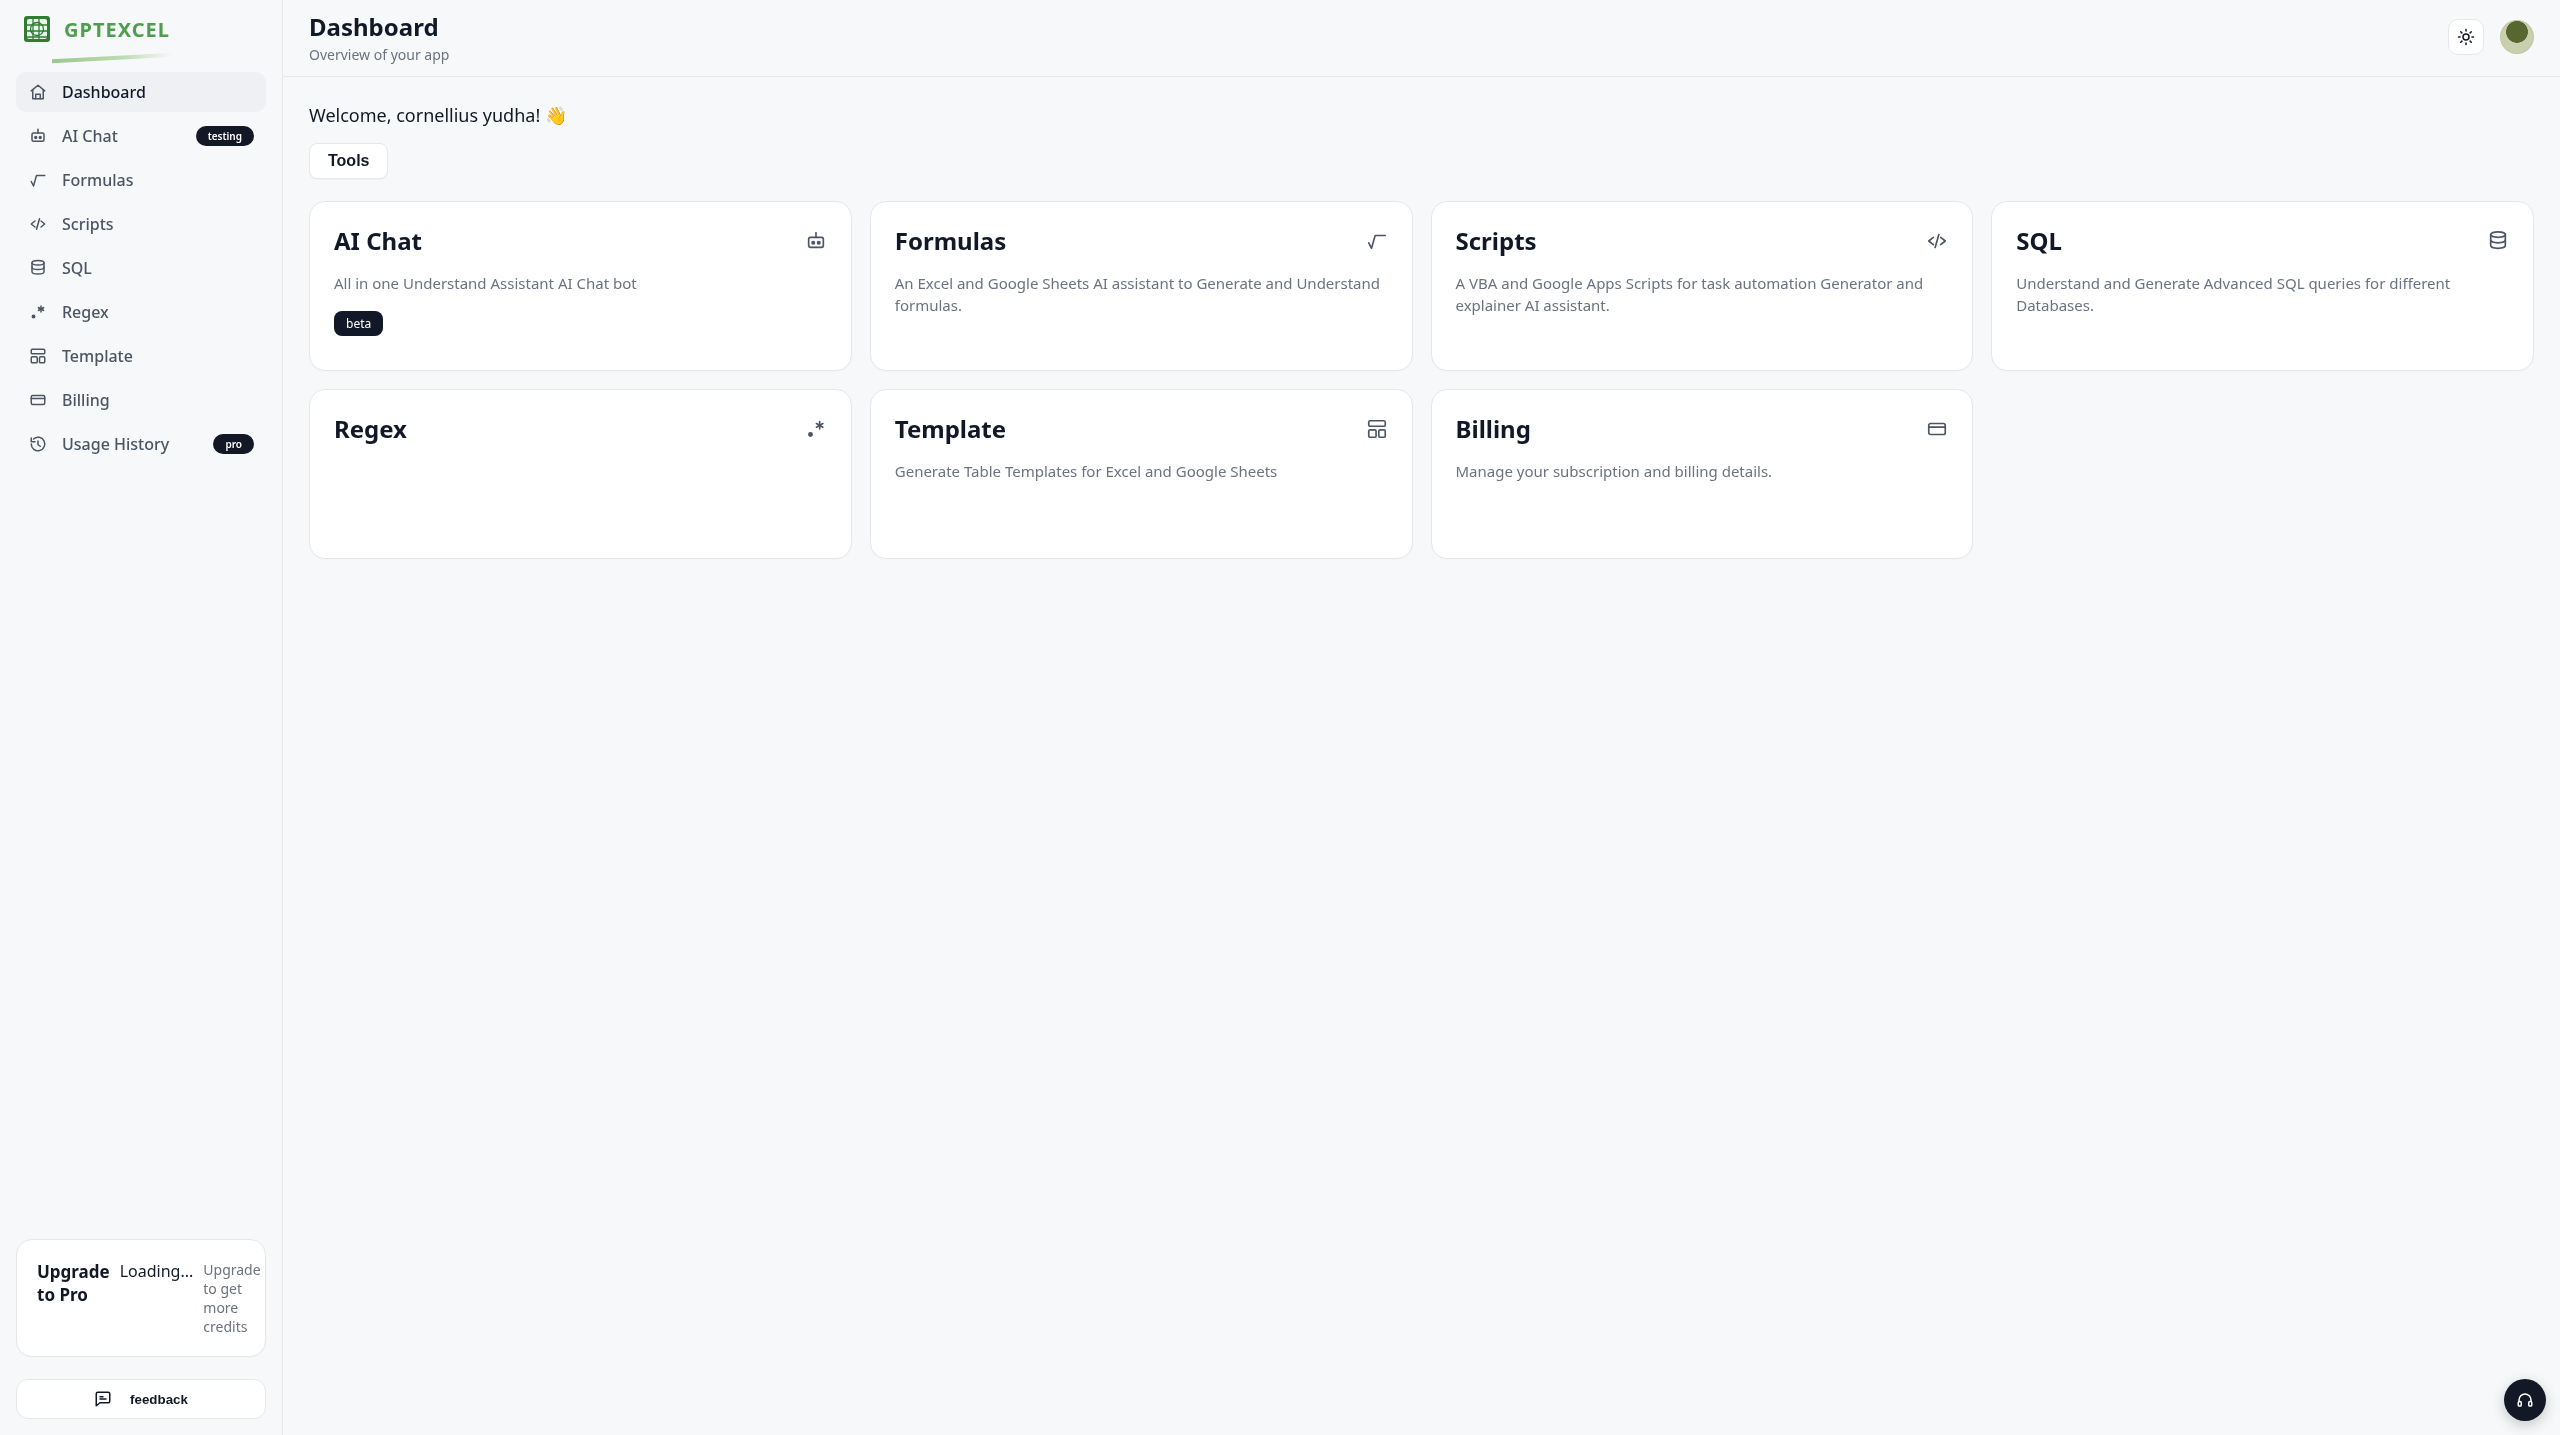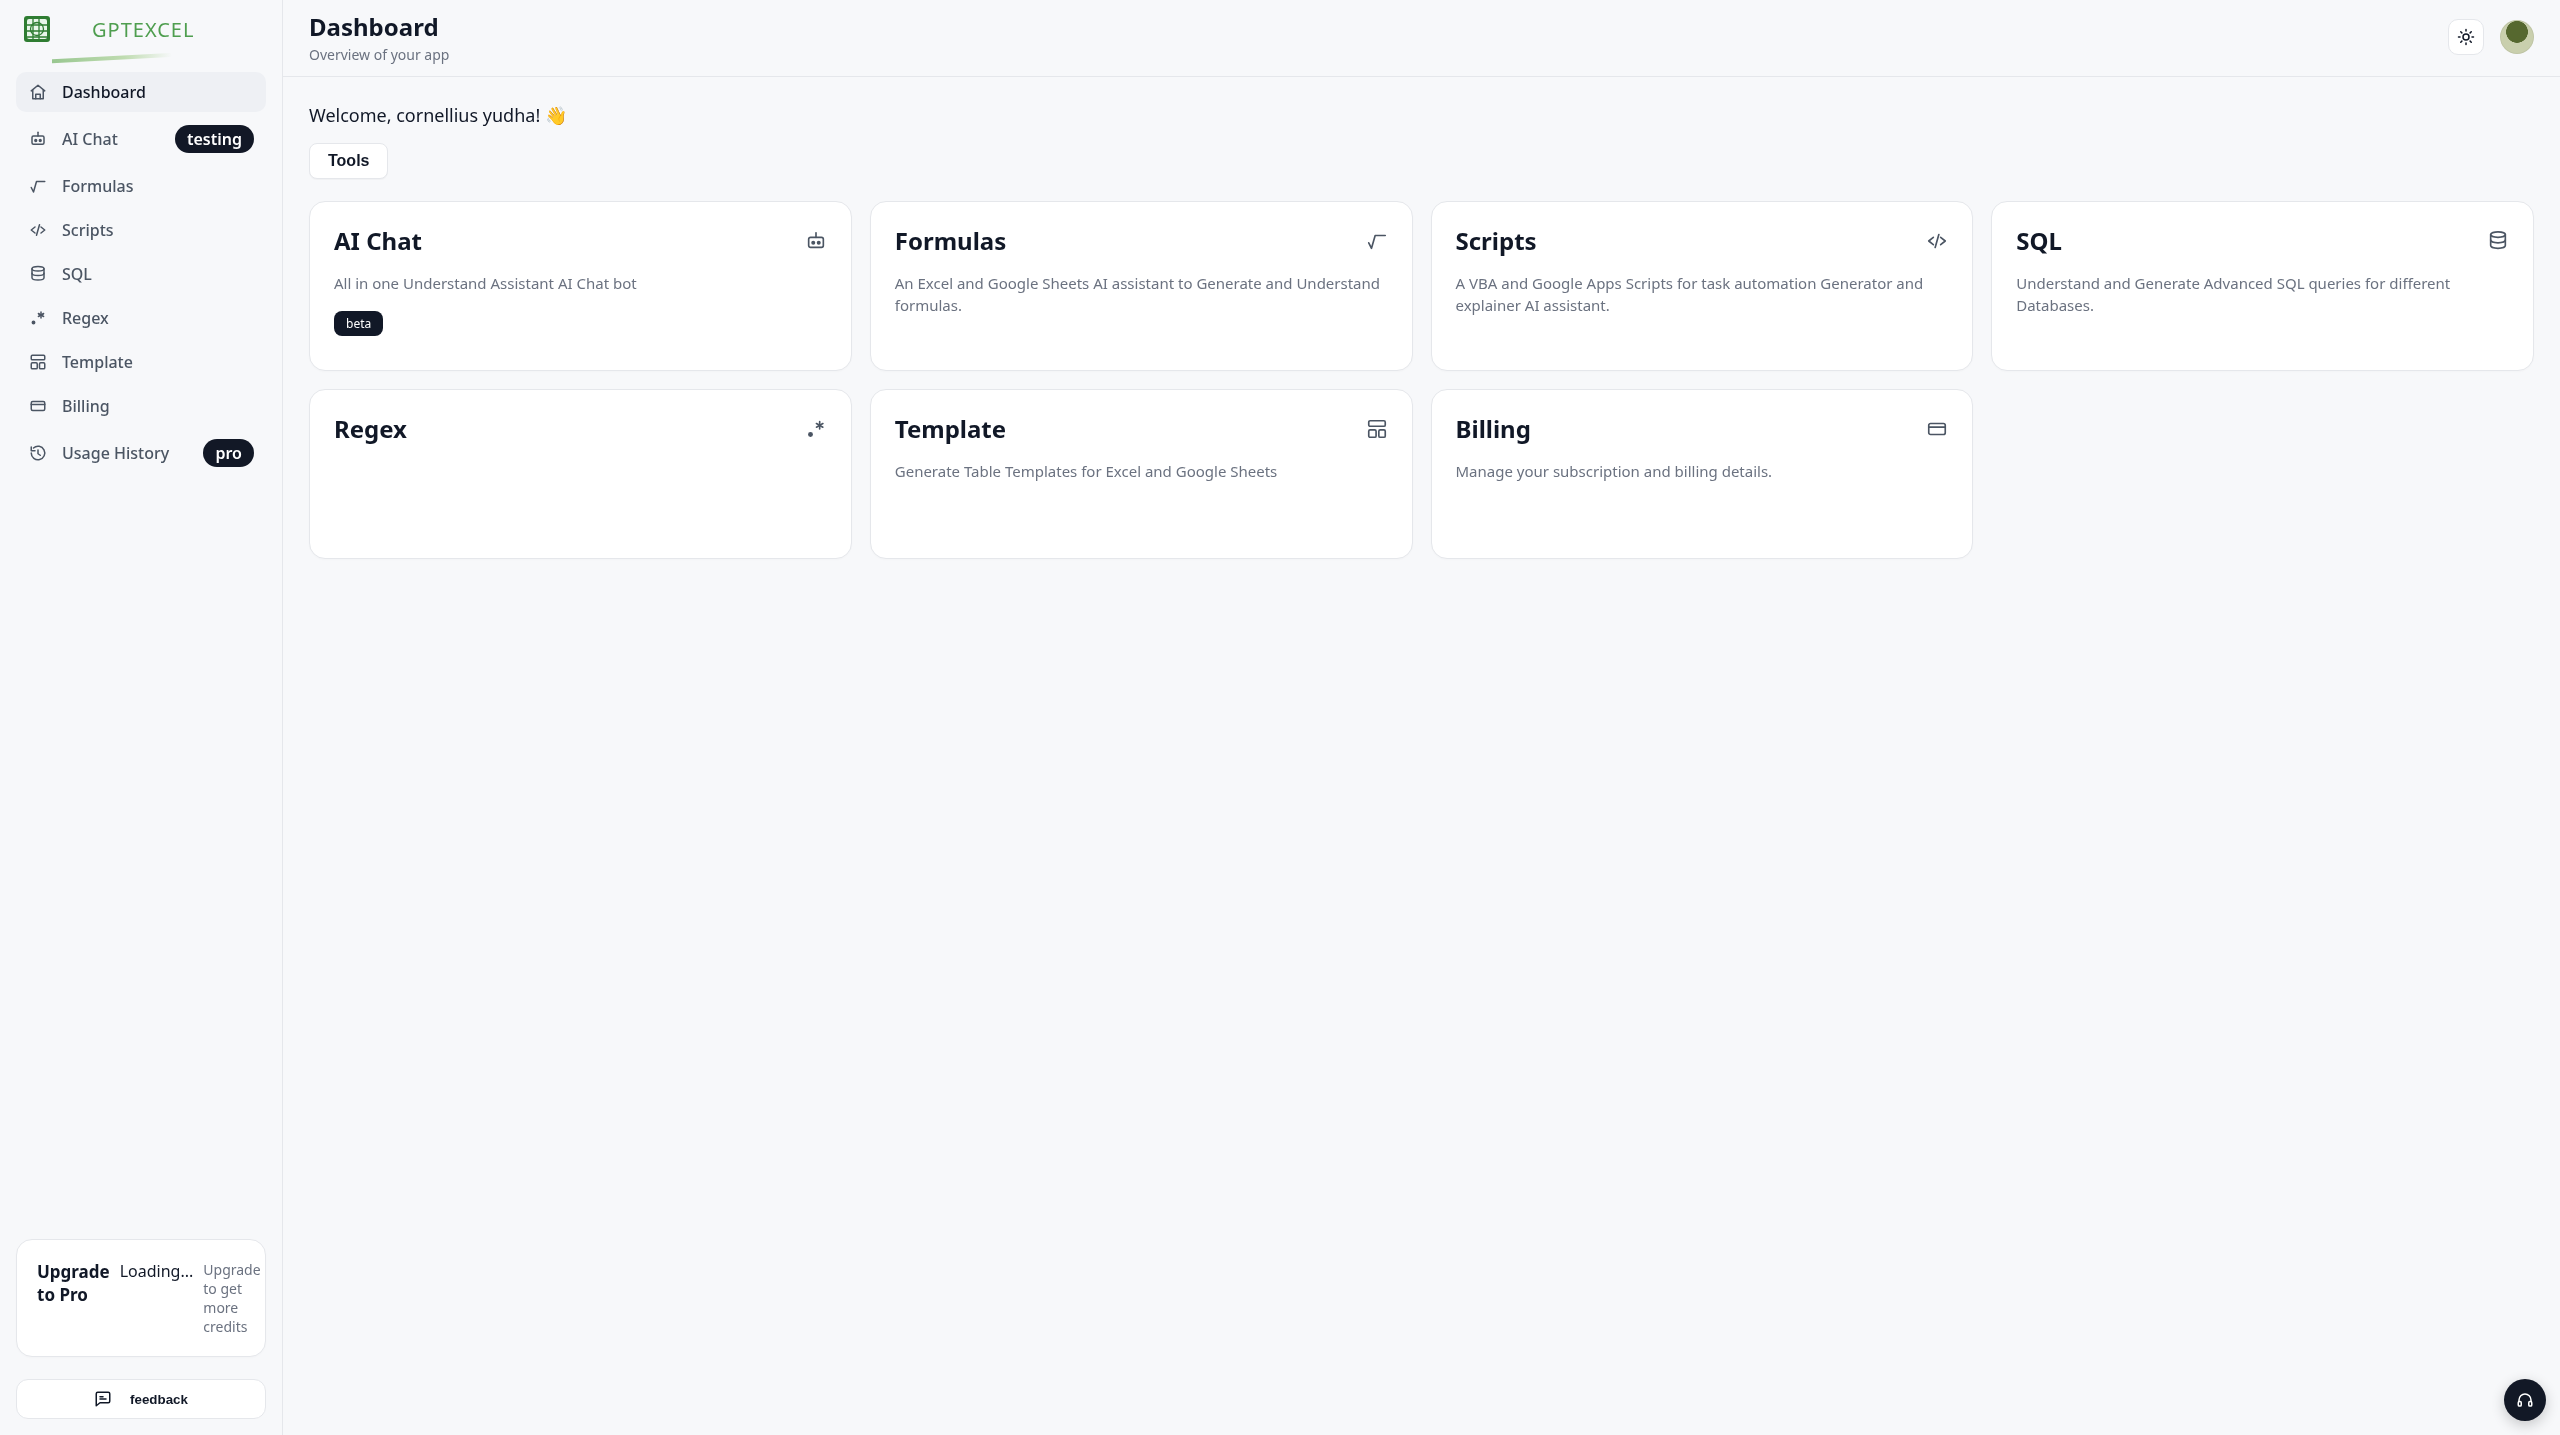--- a/index.html
+++ b/index.html
@@ -31,40 +31,40 @@
     flex:0 0 282px;
     width:282px;
     padding:8px 16px 16px 16px;
     display:flex;flex-direction:column;
     gap:6px;
   }
   .logo-row{display:flex;align-items:center;gap:10px;padding:4px 4px 10px 4px;}
   .logo-mark{
     width:34px;height:34px;display:flex;align-items:center;justify-content:center;
   }
-  .logo-text{font-size:20px;font-weight:400;letter-spacing:1px;color:var(--green);margin-left:28px;}
+  .logo-text{font-size:20px;font-weight:700;letter-spacing:1px;color:var(--green);}
   .logo-underline{
     height:4px;width:120px;margin-left:36px;margin-top:-6px;
     background:linear-gradient(90deg,#5aa64a, #9ac97f 60%, transparent 100%);
     border-radius:4px 40px 40px 4px;
     transform:skewY(-3deg);
     opacity:.6;
   }
   .nav{display:flex;flex-direction:column;gap:4px;margin-top:6px;}
   .nav-item{
     display:flex;align-items:center;gap:14px;
     padding:9px 12px;border-radius:10px;
     color:var(--muted2);font-weight:500;cursor:pointer;
   }
   .nav-item.active{background:#eef0f4;color:#111827;}
   .nav-item .label{flex:1;}
   .nav-icon{width:20px;height:20px;color:var(--icon);display:flex;align-items:center;justify-content:center;}
   .pill{
     background:var(--pill);color:var(--pill-text);
-    border-radius:999px;padding:3px 12px;font-size:16px;font-weight:600;
+    border-radius:999px;padding:3px 12px;font-size:10px;font-weight:600;
   }
   .sidebar-spacer{flex:1;}
   .upgrade-card{
     border:1px solid var(--border);border-radius:16px;background:var(--panel);
     padding:20px 20px 20px 20px;display:flex;flex-direction:row;gap:10px;
     box-shadow:0 1px 2px rgba(0,0,0,0.02);
   }
   .upgrade-card .title{font-weight:700;font-size:17px;color:#111827;}
   .upgrade-card .loading{color:#111827;}
   .upgrade-card .sub{color:var(--muted);font-size:14px;}

